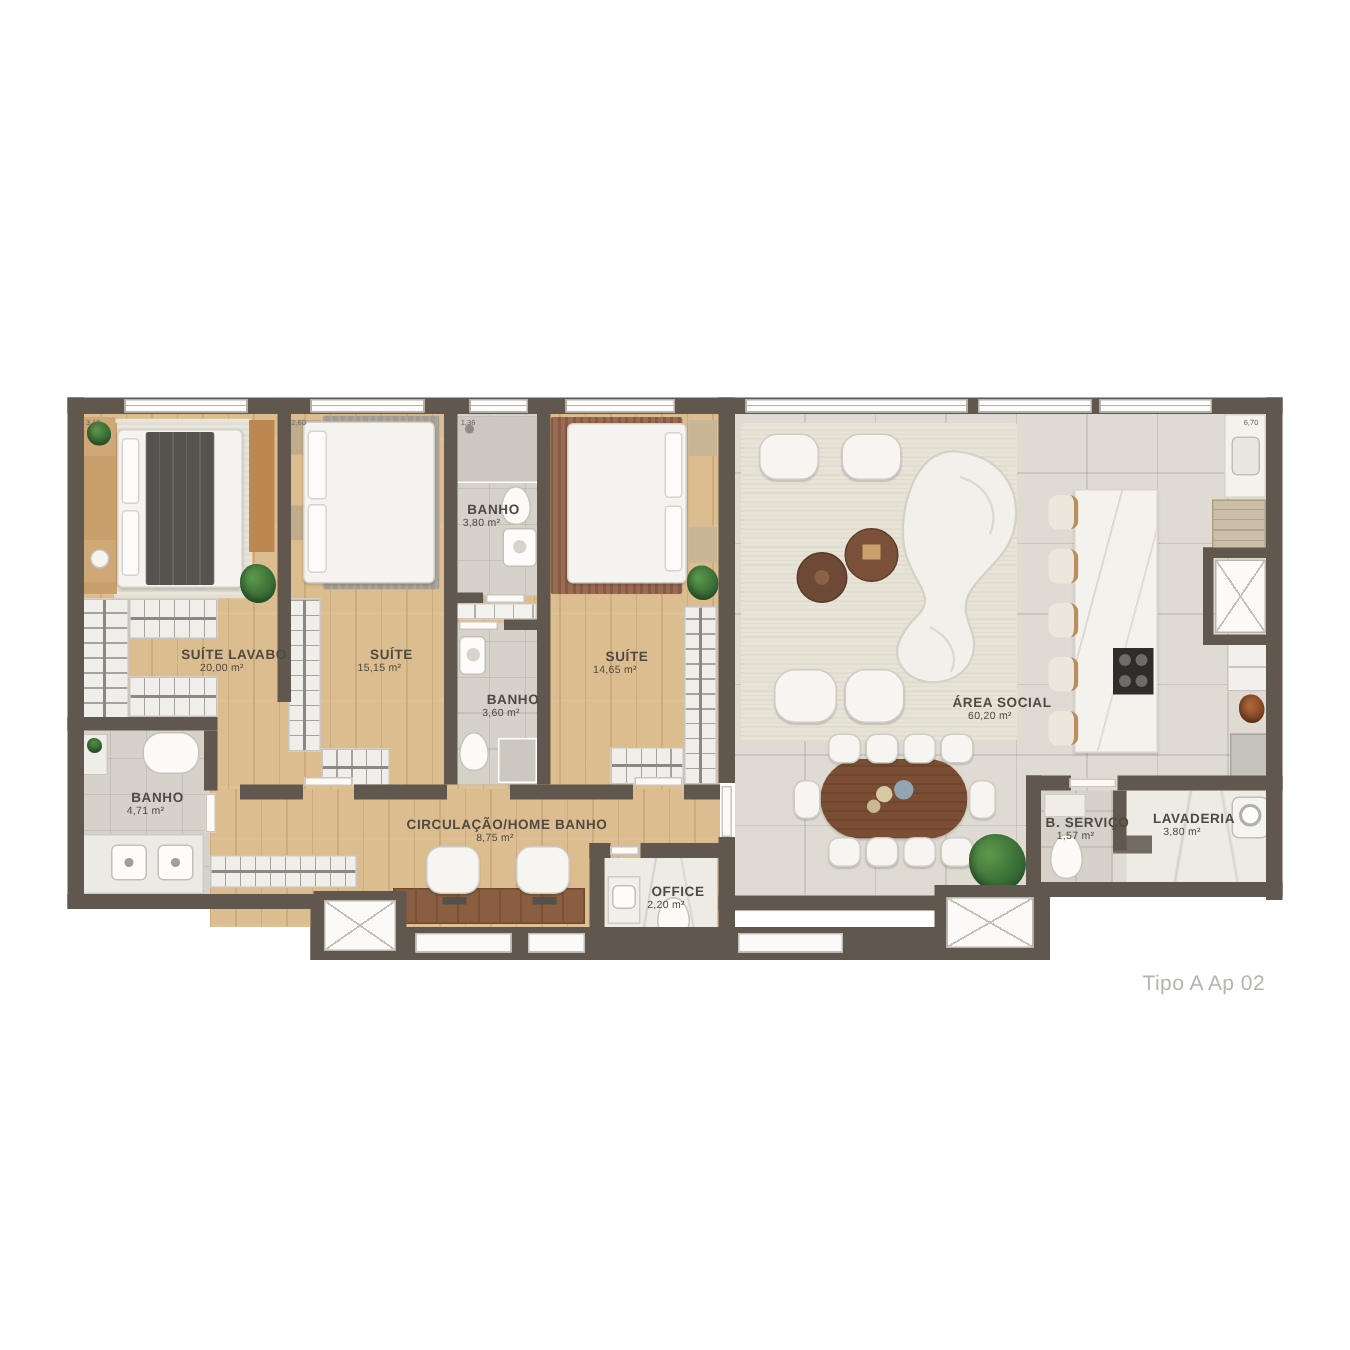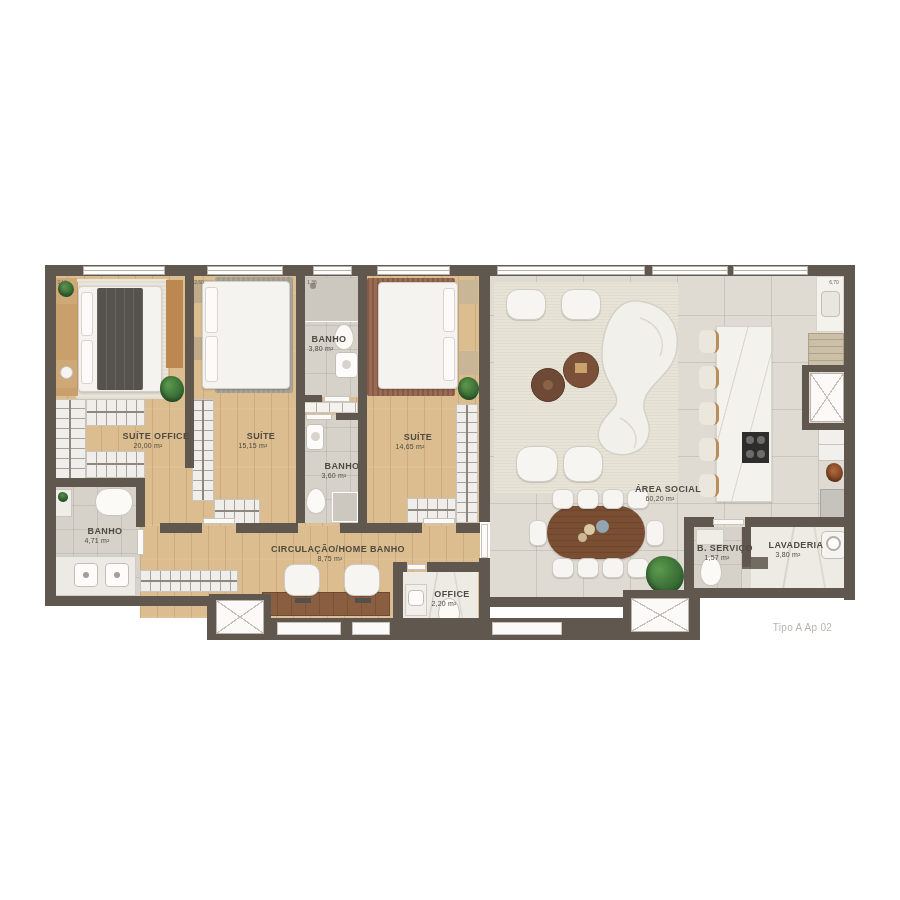--- a/index.html
+++ b/index.html
@@ -52,21 +52,21 @@
   .xbox{background:#fbfaf8;border:1px solid #b9b5ad;z-index:21;
     background-image:linear-gradient(to top right, transparent calc(50% - .6px), #c5c1b9 calc(50% - .6px) calc(50% + .6px), transparent calc(50% + .6px)),
                      linear-gradient(to bottom right, transparent calc(50% - .6px), #c5c1b9 calc(50% - .6px) calc(50% + .6px), transparent calc(50% + .6px));}
   .wbox{background:#fbfaf8;border:1px solid #c5c1b9;z-index:21;}
   
   .label{transform:translate(-50%,-50%);display:flex;flex-direction:column;align-items:center;
     text-align:center;color:#4f4a42;z-index:30;line-height:1.2;white-space:nowrap;}
   .rn{font-size:9px;letter-spacing:.4px;font-weight:bold;margin-left:16px;}
   .ra{font-size:7px;letter-spacing:.2px;}
   .dim{font-size:5px;color:#6b655c;z-index:31;transform:translate(-50%,0);white-space:nowrap;}
-  .sig{font-size:10px;color:#b8b4ad;z-index:31;letter-spacing:.3px;}
+  .sig{font-size:14px;color:#b8b4ad;z-index:31;letter-spacing:.3px;margin-top:25px;}
   svg{display:block;}
 </style>
 </head>
 <body>
 
 <div id="stage">
 
   <div class="a wood" style="left:50px;top:270px;width:430px;height:256px"></div>
   <div class="a wood" style="left:140px;top:526px;width:340px;height:92px"></div>
   <div class="a tileS" style="left:490px;top:276px;width:354px;height:321px"></div>
@@ -254,21 +254,21 @@
 
   <div class="a wall" style="left:209px;top:594px;width:62px;height:46px"></div>
   <div class="a xbox" style="left:216px;top:600px;width:48px;height:34px"></div>
   <div class="a wbox" style="left:277px;top:622px;width:64px;height:13px"></div>
   <div class="a wbox" style="left:352px;top:622px;width:38px;height:13px"></div>
   <div class="a wbox" style="left:492px;top:622px;width:70px;height:13px"></div>
   <div class="a wall" style="left:623px;top:590px;width:74px;height:50px"></div>
   <div class="a xbox" style="left:631px;top:598px;width:58px;height:34px"></div>
 
   <div class="a label" style="left:148px;top:441px">
-    <span class="rn">SUÍTE OFFICE</span>
+    <span class="rn">SUÍTE LAVABO</span>
     <span class="ra">20,00 m²</span>
   </div>
   <div class="a label" style="left:253px;top:441px">
     <span class="rn">SUÍTE</span>
     <span class="ra">15,15 m²</span>
   </div>
   <div class="a label" style="left:321px;top:344px">
     <span class="rn">BANHO</span>
     <span class="ra">3,80 m²</span>
   </div>
@@ -285,21 +285,21 @@
     <span class="ra">4,71 m²</span>
   </div>
   <div class="a label" style="left:330px;top:554px">
     <span class="rn">CIRCULAÇÃO/HOME BANHO</span>
     <span class="ra">8,75 m²</span>
   </div>
   <div class="a label" style="left:444px;top:599px">
     <span class="rn">OFFICE</span>
     <span class="ra">2,20 m²</span>
   </div>
-  <div class="a label" style="left:660px;top:494px">
+  <div class="a label" style="left:660px;top:473px">
     <span class="rn">ÁREA SOCIAL</span>
     <span class="ra">60,20 m²</span>
   </div>
   <div class="a label" style="left:717px;top:553px">
     <span class="rn">B. SERVIÇO</span>
     <span class="ra">1,57 m²</span>
   </div>
   <div class="a label" style="left:788px;top:550px">
     <span class="rn">LAVADERIA</span>
     <span class="ra">3,80 m²</span>

